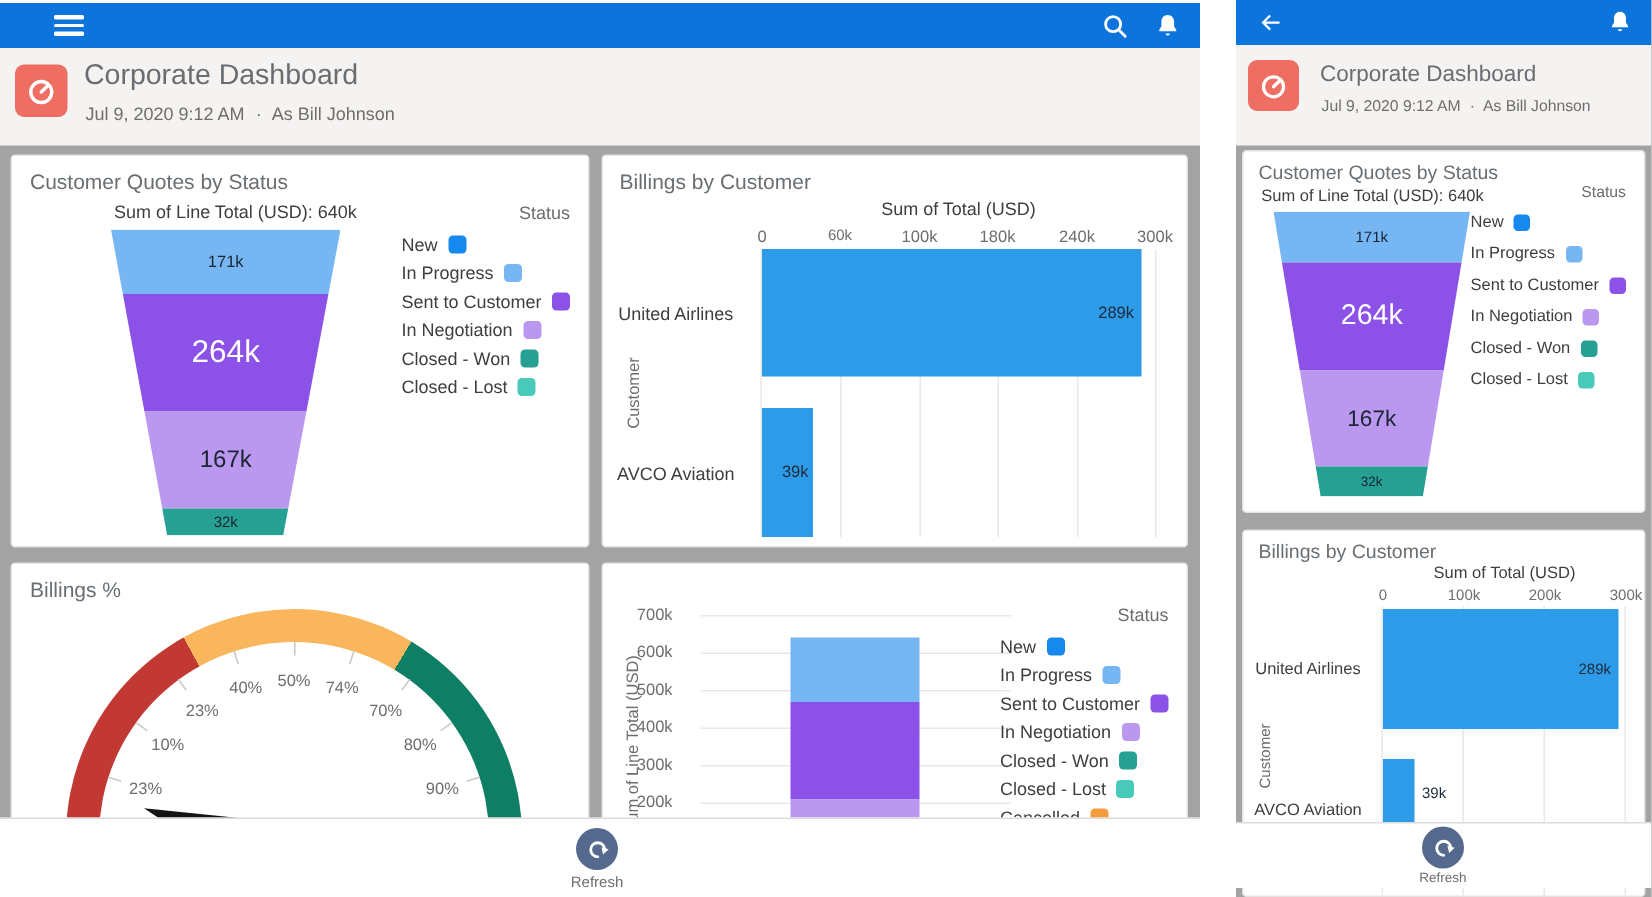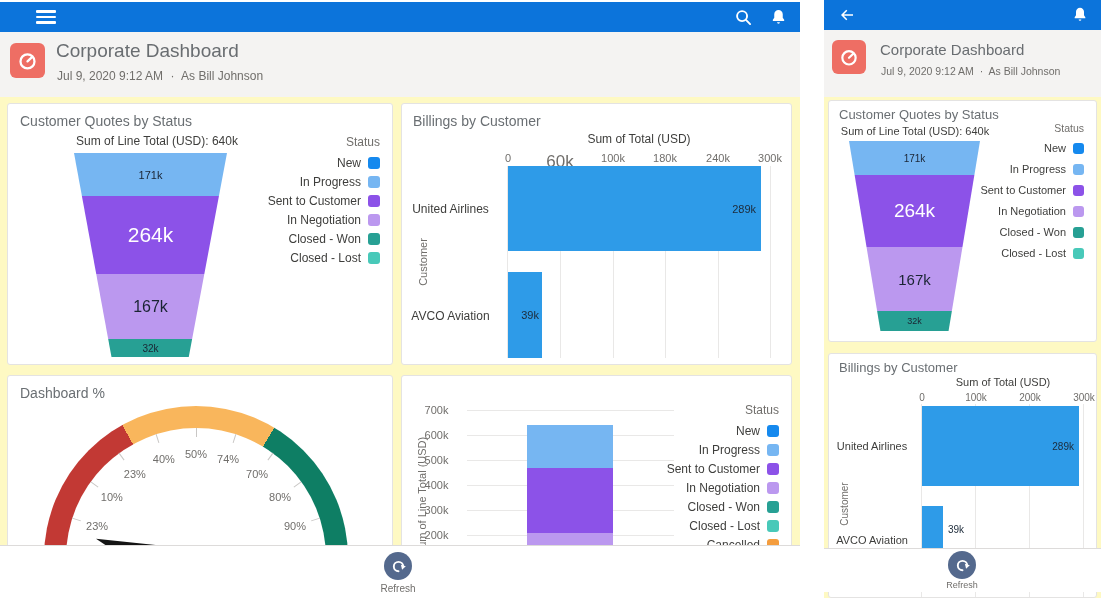--- a/index.html
+++ b/index.html
@@ -4,41 +4,41 @@
 <style>
   * { box-sizing: border-box; }
   html,body { margin:0; padding:0; }
   body {
     width:1101px; height:598px; position:relative; overflow:hidden;
     background:#ffffff;
     font-family:"Liberation Sans","DejaVu Sans",sans-serif;
     -webkit-font-smoothing:antialiased;
   }
   .abs { position:absolute; }
-  .panel { position:absolute; top:0; background:#fef9c3; overflow:hidden; }
+  .panel { position:absolute; top:0; background:#a3a3a3; overflow:hidden; }
   .bluebar { position:absolute; left:0; width:100%; display:flex; align-items:center; }
   .card { position:absolute; background:#fff; border:1px solid #e4e3e2; border-radius:3px; overflow:hidden; }
   .card-title { position:absolute; color:#6a6f73; white-space:nowrap; }
   .gray { color:#706e6b; }
   .chart-sub { position:absolute; color:#3e3e3c; white-space:nowrap; }
   .tick { position:absolute; transform:translateX(-50%); color:#706e6b; white-space:nowrap; }
   .vline { position:absolute; width:1px; background:#e9e8e7; }
   .hline { position:absolute; height:1px; background:#e9e8e7; }
   .rot { position:absolute; transform:translate(-50%,-50%) rotate(-90deg); color:#706e6b; white-space:nowrap; }
   .cat-label { position:absolute; text-align:center; color:#3e3e3c; white-space:nowrap; }
   .hbar-row { position:absolute; display:flex; align-items:center; justify-content:flex-end; }
   .bar-val { color:#1d2b3a; padding-right:5px; white-space:nowrap; }
   
   .funnel { position:absolute; display:flex; flex-direction:column; }
   .fband { width:100%; display:flex; align-items:center; justify-content:center; }
   .fband span { white-space:nowrap; }
   
   .legend { position:absolute; text-align:right; }
   .lg-title { color:#706e6b; margin-bottom:7px; }
-  .lg-row { display:flex; justify-content:flex-end; align-items:center;margin-left:21px; }
+  .lg-row { display:flex; justify-content:flex-start; align-items:center;margin-left:21px; }
   .lg-label { color:#3e3e3c; margin-right:7px; white-space:nowrap; }
   .lg-swatch { display:inline-block; border-radius:3px; flex:0 0 auto; }
   .legend.lg-desktop .lg-title { font-size:12px; }
   .legend.lg-desktop .lg-row { margin-bottom:5px; }
   .legend.lg-desktop .lg-label { font-size:12px; }
   .legend.lg-desktop .lg-swatch { width:12px; height:12px; }
   .legend.lg-mobile .lg-title { font-size:10.5px; margin-bottom:8px; }
   .legend.lg-mobile .lg-row { margin-bottom:9px; }
   .legend.lg-mobile .lg-label { font-size:11px; }
   .legend.lg-mobile .lg-swatch { width:11px; height:11px; }
@@ -152,21 +152,21 @@
             <span class="lg-swatch" style="background: rgb(72, 201, 185);"></span>
           </div>
         </div>
     </div>
   </div>
 
   <div class="card" style="left:401px;top:103px;width:391px;height:262px;">
     <div class="card-title" style="left:11px;top:9px;font-size:14px;">Billings by Customer</div>
     <div class="chart-sub" style="left:105px;top:28px;width:264px;text-align:center;font-size:12px;">Sum of Total (USD)</div>
     <span class="tick" style="left:106px;top:48px;font-size:11px;">0</span>
-    <span class="tick" style="left:158px;top:48px;font-size:17px;">60k</span>
+    <span class="tick" style="left:158px;top:48px;font-size:10px;">60k</span>
     <span class="tick" style="left:211px;top:48px;font-size:11px;">100k</span>
     <span class="tick" style="left:263px;top:48px;font-size:11px;">180k</span>
     <span class="tick" style="left:316px;top:48px;font-size:11px;">240k</span>
     <span class="tick" style="left:368px;top:48px;font-size:11px;">300k</span>
     <div class="vline" style="left:105px;top:62px;height:192px;"></div>
     <div class="vline" style="left:158px;top:62px;height:192px;"></div>
     <div class="vline" style="left:211px;top:62px;height:192px;"></div>
     <div class="vline" style="left:263px;top:62px;height:192px;"></div>
     <div class="vline" style="left:316px;top:62px;height:192px;"></div>
     <div class="vline" style="left:368px;top:62px;height:192px;"></div>
@@ -175,21 +175,21 @@
     </div>
     <div class="hbar-row" style="left: 106px; top: 168px; width: 34px; height: 86px; background: rgb(46, 155, 232);">
       <span class="bar-val" style="font-size:11px;padding-right:3px;">39k</span>
     </div>
     <div class="cat-label" style="left:0;top:98px;width:97px;font-size:12px;">United Airlines</div>
     <div class="cat-label" style="left:0;top:205px;width:97px;font-size:12px;">AVCO Aviation</div>
     <span class="rot" style="left:21px;top:158px;font-size:11px;">Customer</span>
   </div>
 
   <div class="card" style="left:7px;top:375px;width:386px;height:183px;">
-    <div class="card-title" style="left:12px;top:9px;font-size:14px;">Dashboard %</div>
+    <div class="card-title" style="left:12px;top:9px;font-size:14px;">Billings %</div>
     <div class="gauge-area">
       <div class="gauge-arc"></div>
       <div class="gauge-hole"></div>
       <div class="gauge-needle"></div>
     <span class="gauge-label" style="left: 89.0901px; top: 149.862px;">23%</span>
         <span class="gauge-tick" style="left: 63.6669px; top: 143.064px; transform: rotate(-162deg);"></span>
         <span class="gauge-label" style="left: 103.862px; top: 120.87px;">10%</span>
         <span class="gauge-tick" style="left: 81.5639px; top: 107.939px; transform: rotate(-144deg);"></span>
         <span class="gauge-label" style="left: 126.87px; top: 97.8622px;">23%</span>
         <span class="gauge-tick" style="left: 109.439px; top: 80.0639px; transform: rotate(-126deg);"></span>

